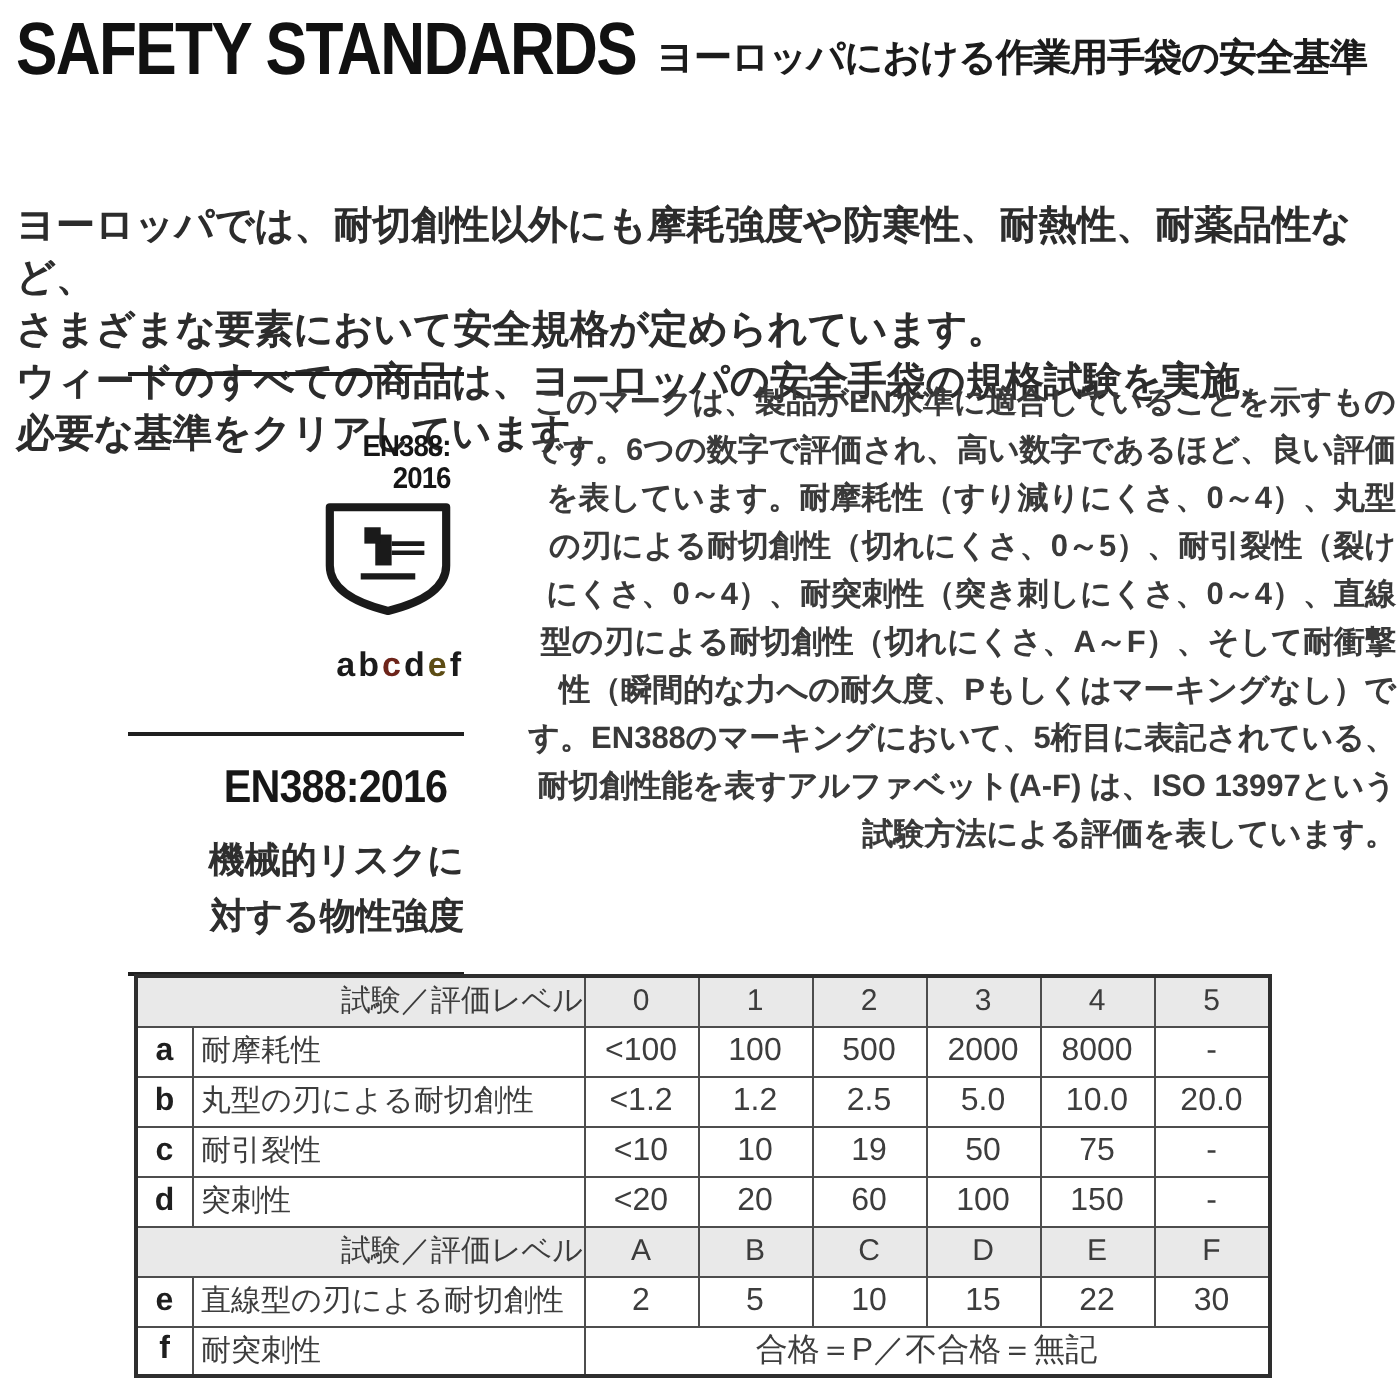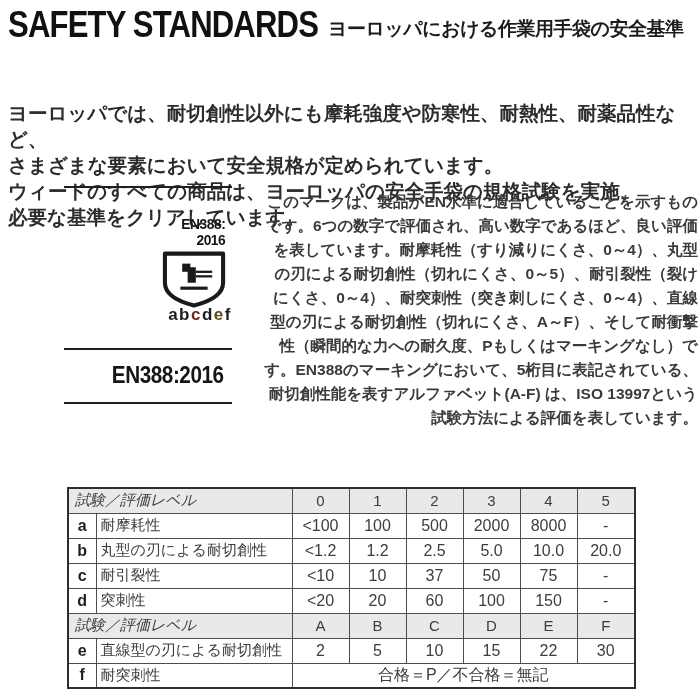--- a/index.html
+++ b/index.html
@@ -27,21 +27,21 @@
 
   
   .mark-panel { position:absolute; left:64px; top:186px; width:168px; text-align:right; }
   .rule { border-top:2px solid #1f1f1f; height:0; width:100%; }
   .mark-title {
     margin-top:28px; font-size:15px; font-weight:700; color:#161616;
     line-height:16px; white-space:pre-line; letter-spacing:-0.5px;
     transform:scaleX(0.92); transform-origin:center top;
   }
   .shield-wrap { margin-top:2px; height:56px; }
-  .letters { margin-top:0; font-size:17px; font-weight:700; letter-spacing:1.5px; line-height:18px; }
+  .letters { margin-top:18px; font-size:17px; font-weight:700; letter-spacing:1.5px; line-height:18px; }
   .rule2 { margin-top:24px; }
   .mark-heading {
     margin-top:12px; font-size:23px; font-weight:700; color:#161616; letter-spacing:-0.5px;
     transform:scaleX(0.9); transform-origin:center top; line-height:26px;
   }
   .mark-subheading {
     margin-top:10px; font-size:18px; font-weight:600; color:#2e2e2e;
     line-height:28px; white-space:pre-line;
   }
   .rule3 { margin-top:14px; }
@@ -57,21 +57,21 @@
   .rating-table {
     position:absolute; left:67px; top:487px;
     border-collapse:collapse; table-layout:fixed; width:567px;
     font-size:16px; color:#3d3d3d; border:2px solid #2e2e2e;
   }
   .rating-table td {
     border:1px solid #4d4d4d; height:25px; text-align:center;
     vertical-align:middle; overflow:hidden; white-space:nowrap;
   }
   .rating-table tr.hdr td { background:#e9e9e9; font-size:15px; color:#3c3c3c; }
-  .rating-table td.lbl { text-align:left; padding-left:6px;font-style:italic; }
+  .rating-table td.lbl { text-align:right; padding-left:6px; }
   .rating-table td.key { font-weight:700; color:#1f1f1f; }
   .rating-table td.name { text-align:left; padding-left:4px; font-size:15px; }
 </style>
 </head>
 <body>
 
 <h1 class="title">SAFETY STANDARDS</h1>
 <div class="subtitle">ヨーロッパにおける作業用手袋の安全基準</div>
 
 <p class="intro">ヨーロッパでは、耐切創性以外にも摩耗強度や防寒性、耐熱性、耐薬品性など、
@@ -91,20 +91,22 @@
       <line x1="40" y1="24" x2="58" y2="24" stroke="#1a1a1a" stroke-width="2.5"></line>
       <line x1="40" y1="29" x2="58" y2="29" stroke="#1a1a1a" stroke-width="2.5"></line>
       <line x1="23" y1="42" x2="53" y2="42" stroke="#1a1a1a" stroke-width="3.5"></line>
     </svg>
   </div>
   <div class="letters">
     <span style="color:#1b1b1b">a</span><span style="color:#1b1b1b">b</span><span style="color:#6d241a">c</span><span style="color:#1b1b1b">d</span><span style="color:#5c4c14">e</span><span style="color:#1b1b1b">f</span>
   </div>
   <div class="rule rule2"></div>
   <div class="mark-heading">EN388:2016</div>
+  <div class="mark-subheading">機械的リスクに
+対する物性強度</div>
   <div class="rule rule3"></div>
 </div>
 
 <p class="description">このマークは、製品がEN水準に適合していることを示すものです。6つの数字で評価され、高い数字であるほど、良い評価を表しています。耐摩耗性（すり減りにくさ、0～4）、丸型の刃による耐切創性（切れにくさ、0～5）、耐引裂性（裂けにくさ、0～4）、耐突刺性（突き刺しにくさ、0～4）、直線型の刃による耐切創性（切れにくさ、A～F）、そして耐衝撃性（瞬間的な力への耐久度、Pもしくはマーキングなし）です。EN388のマーキングにおいて、5桁目に表記されている、耐切創性能を表すアルファベット(A-F) は、ISO 13997という試験方法による評価を表しています。</p>
 
 <table class="rating-table">
   <colgroup>
     <col style="width:28px">
       <col style="width:196px">
     <col style="width:57px">
@@ -142,21 +144,21 @@
       <td>2.5</td>
       <td>5.0</td>
       <td>10.0</td>
       <td>20.0</td>
     </tr>
     <tr>
       <td class="key">c</td>
       <td class="name">耐引裂性</td>
       <td>&lt;10</td>
       <td>10</td>
-      <td>37</td>
+      <td>19</td>
       <td>50</td>
       <td>75</td>
       <td>-</td>
     </tr>
     <tr>
       <td class="key">d</td>
       <td class="name">突刺性</td>
       <td>&lt;20</td>
       <td>20</td>
       <td>60</td>

